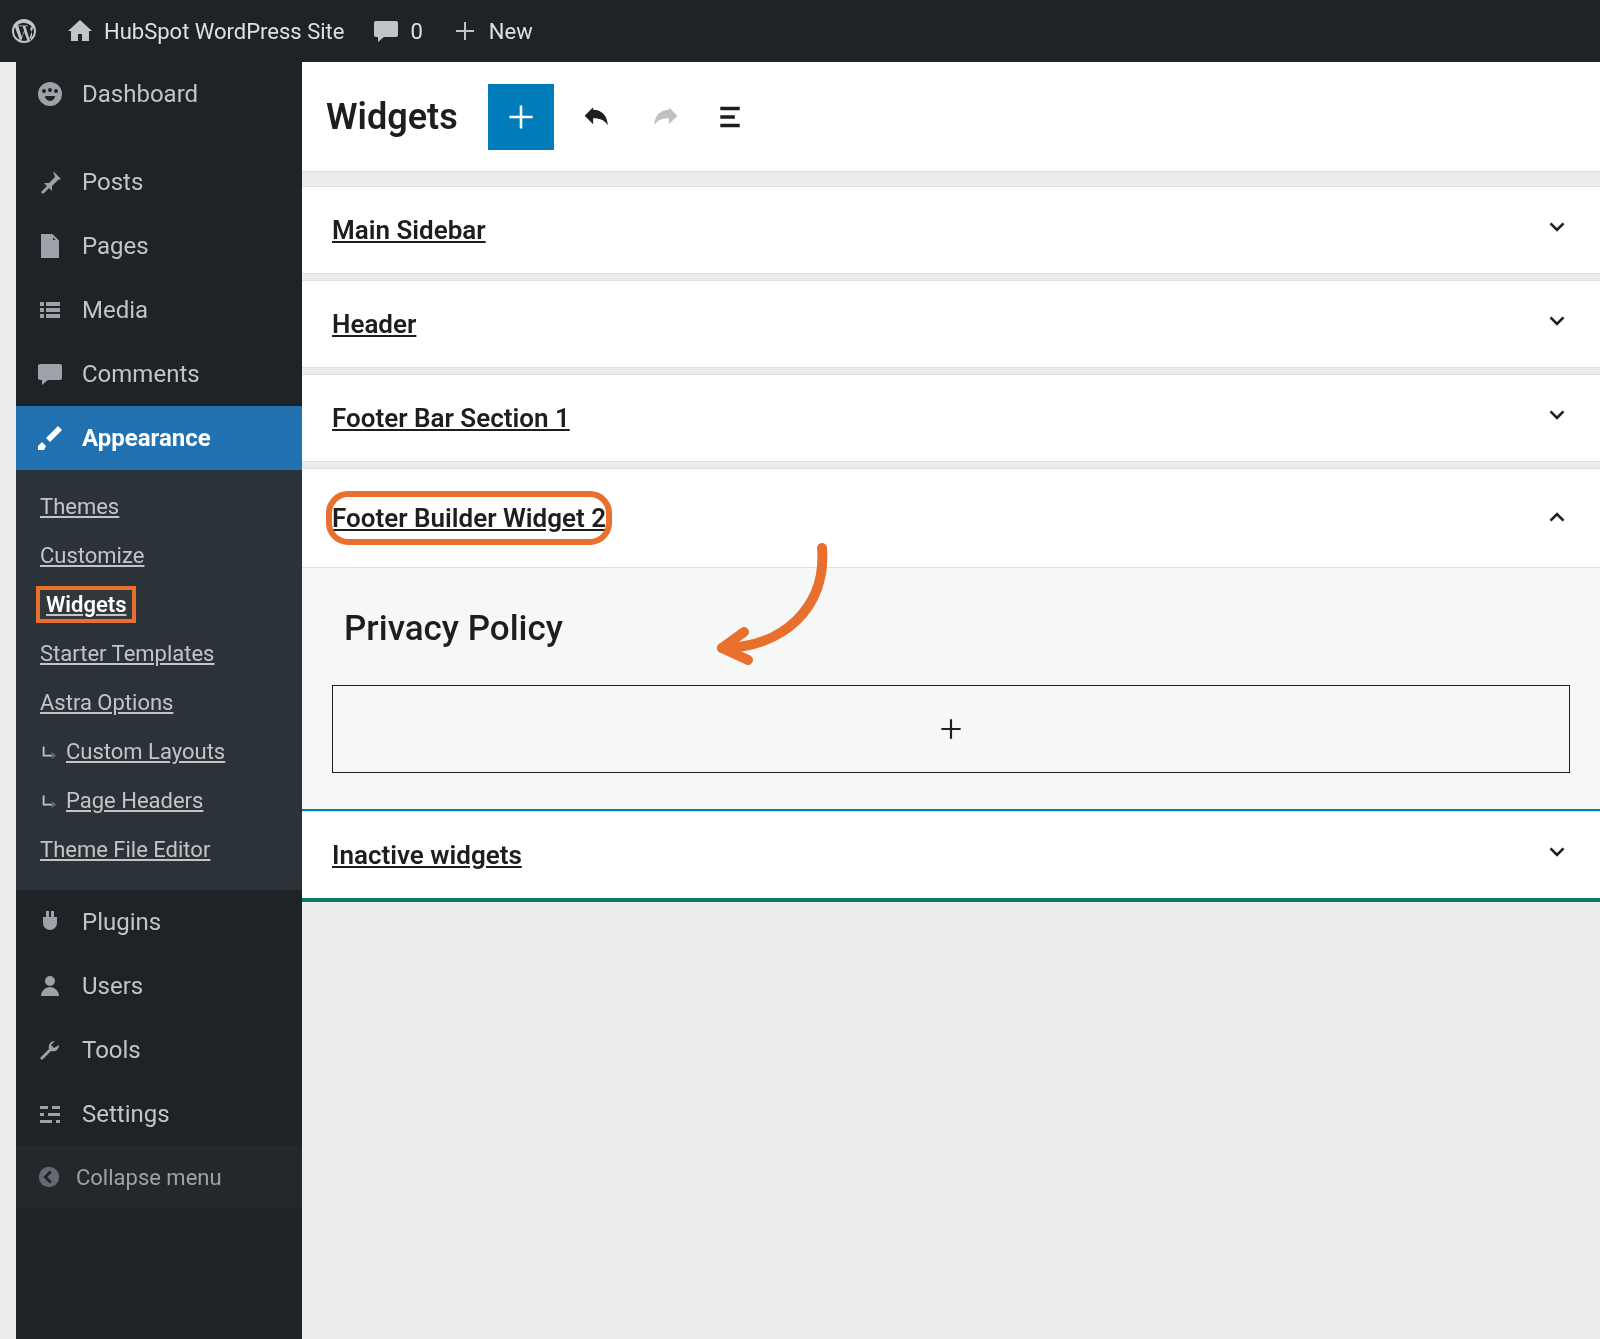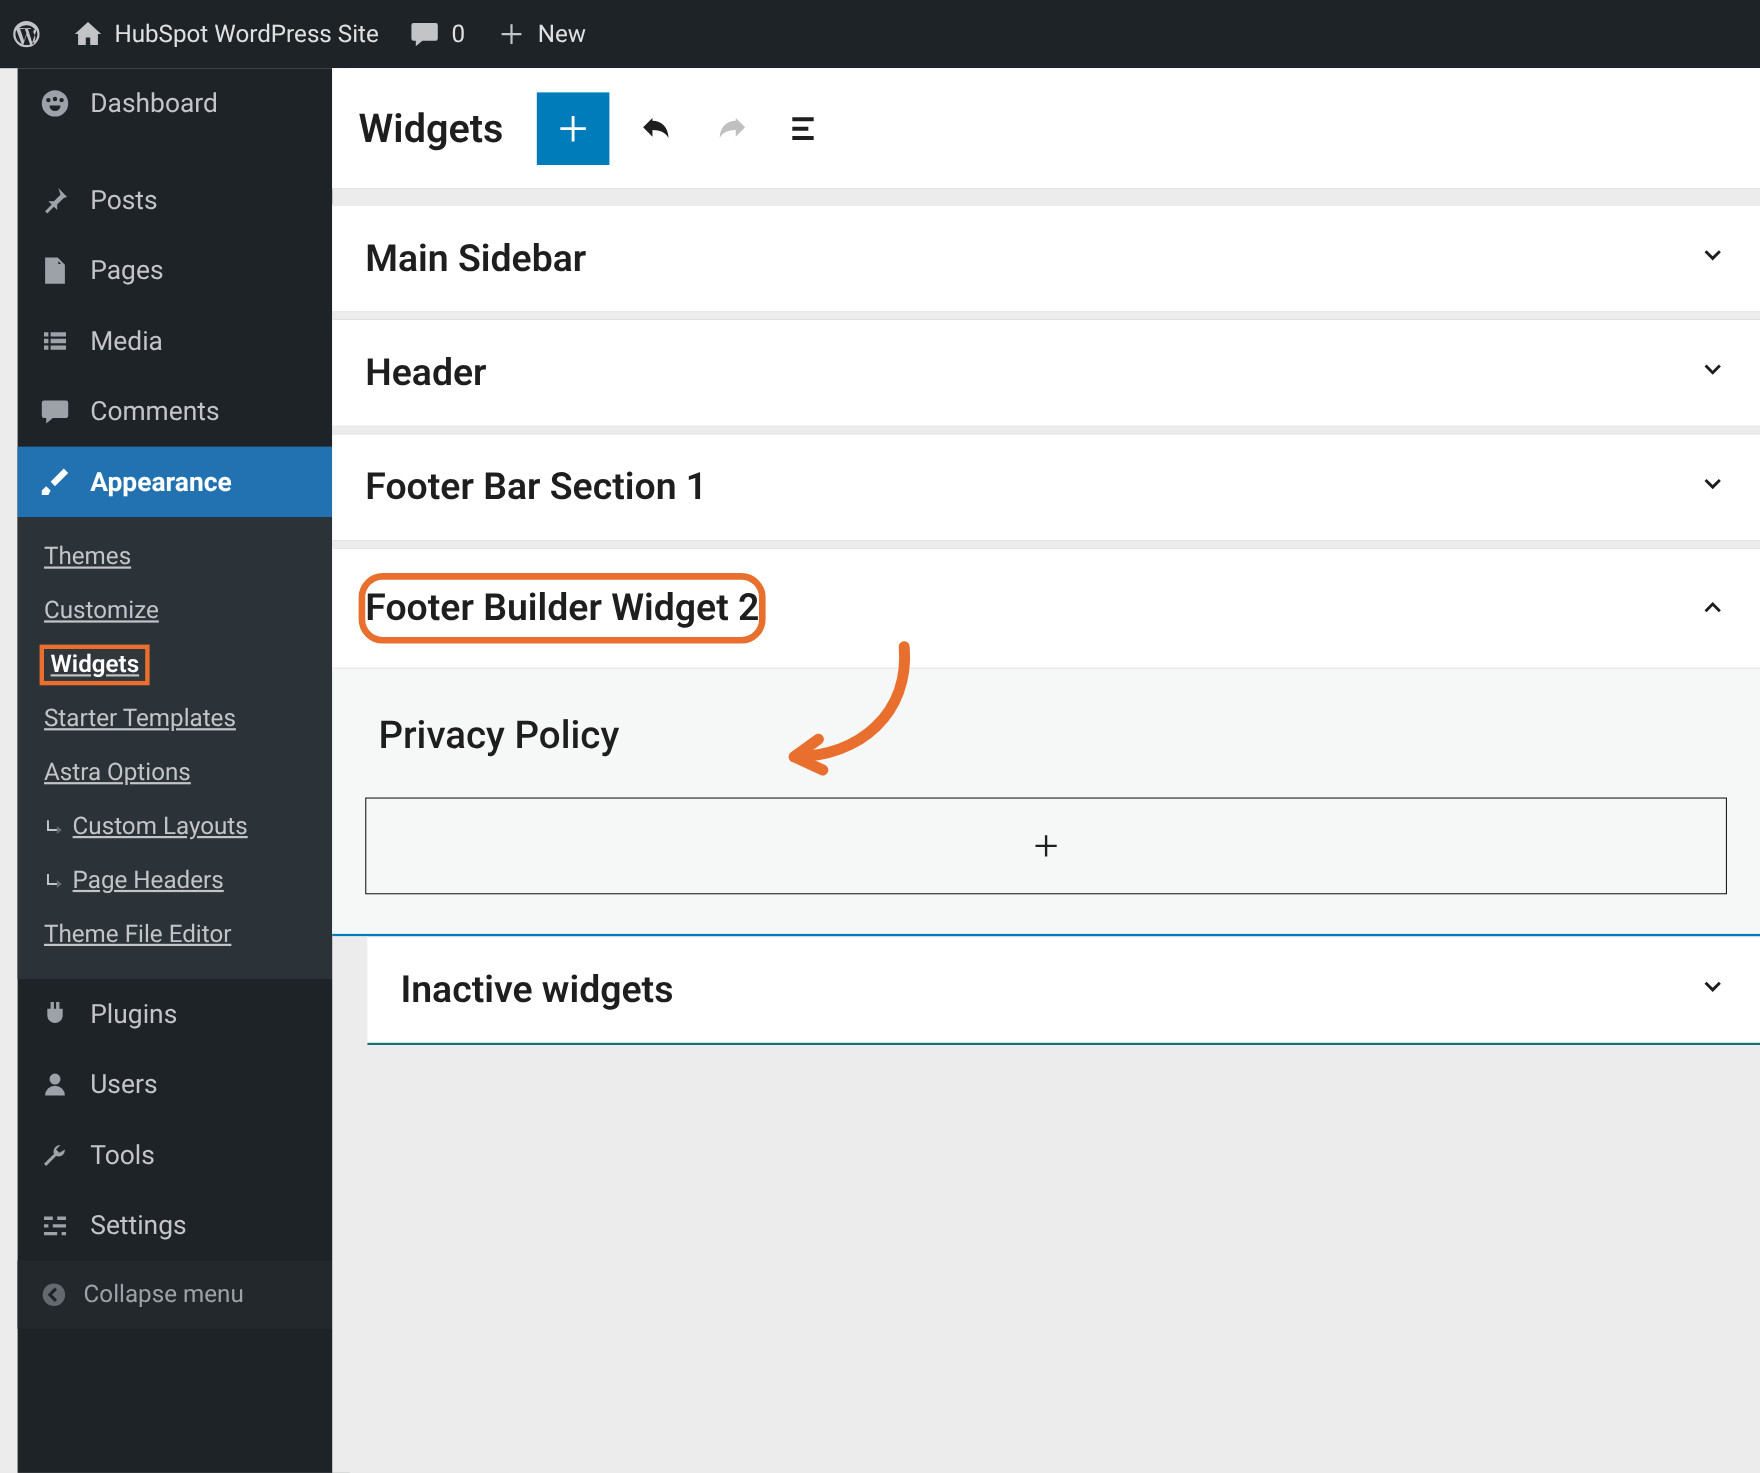--- a/index.html
+++ b/index.html
@@ -29,32 +29,32 @@
   .main { position:absolute; top:62px; left:302px; right:0; bottom:0; background:#ececec; }
   .toolbar { background:#fff; height:110px; border-bottom:1px solid #e0e0e0; display:flex; align-items:center; padding:0 24px; gap:22px; }
   .toolbar h1 { font-size:36px; font-weight:600; color:#1e1e1e; margin-right:8px; }
   .btn-add { width:66px; height:66px; background:#007cba; display:flex; align-items:center; justify-content:center; cursor:pointer; }
   .btn-add svg { width:36px; height:36px; fill:#fff; }
   .tb-icon { width:44px; height:44px; display:flex; align-items:center; justify-content:center; cursor:pointer; }
   .tb-icon svg { width:34px; height:34px; fill:#1e1e1e; }
   .tb-icon.disabled svg { fill:#c0c0c0; }
 
   .panel { background:#fff; border-top:1px solid #e0e0e0; border-bottom:1px solid #e0e0e0; padding:28px 30px; display:flex; justify-content:space-between; align-items:center; cursor:pointer; }
-  .panel-title { font-size:34px; font-weight:600; color:#1e1e1e; }
+  .panel-title { font-size:26px; font-weight:600; color:#1e1e1e;text-decoration:underline; }
   .chev svg { width:26px; height:26px; fill:#1e1e1e; }
   .panel.highlighted .panel-title { display:inline-block; padding:6px 0; outline:6px solid #e86f2e; border-radius:16px; }
   .panel-gap { height:6px; background:#ececec; }
 
   .widget-body { background:#f6f7f7; padding:40px 30px 36px; border-bottom:2px solid #007cba; position:relative; }
   .widget-block { font-size:35px; color:#1e1e1e; font-weight:500; margin-left:12px; margin-bottom:36px; }
   .add-zone { border:1.5px solid #1e1e1e; height:88px; display:flex; align-items:center; justify-content:center; cursor:pointer; background:#fff0; }
   .add-zone svg { width:30px; height:30px; fill:#1e1e1e; }
 
   .arrow-annot { position:absolute; top:-30px; left:400px; pointer-events:none; }
-  .panel.bottom-line { border-bottom:2px solid #0f766e;margin-left:32px; }
+  .panel.bottom-line { border-bottom:4px solid #0f766e; }
 
 </style>
 </head>
 <body>
 
 <svg width="0" height="0" style="position:absolute">
  <defs>
   <g id="i-wp">
         <path d="M14 2a12 12 0 100 24 12 12 0 000-24zm-10 12c0-1.4.3-2.8.9-4l4.8 13A10 10 0 014 14zm10 10c-1 0-1.9-.1-2.8-.4l3-8.7 3.1 8.4c-.1.1-.1.2-.2.3-1 .3-2 .4-3.1.4zm1.4-14.7h2.3c.5-.1.4-.8-.1-.8l-3.6.1-3.5-.1c-.5 0-.5.8 0 .8h2.1l1.5 4.2-2.2 6.5L8.3 9.3h2.3c.5-.1.4-.8-.1-.8L7 8.6A10 10 0 0122 10c-.7-.1-1.7.4-1.7 1.8 0 .8.5 1.5 1 2.4.4.7.8 1.6.8 3 0 .9-.3 2.2-.8 3.5L20 24l-4.6-14.7zM24 14c0 3.7-2 6.9-5 8.6l3-8.8c.5-1.2.9-2.5.9-3.5A10 10 0 0124 14z"></path>
       </g>

